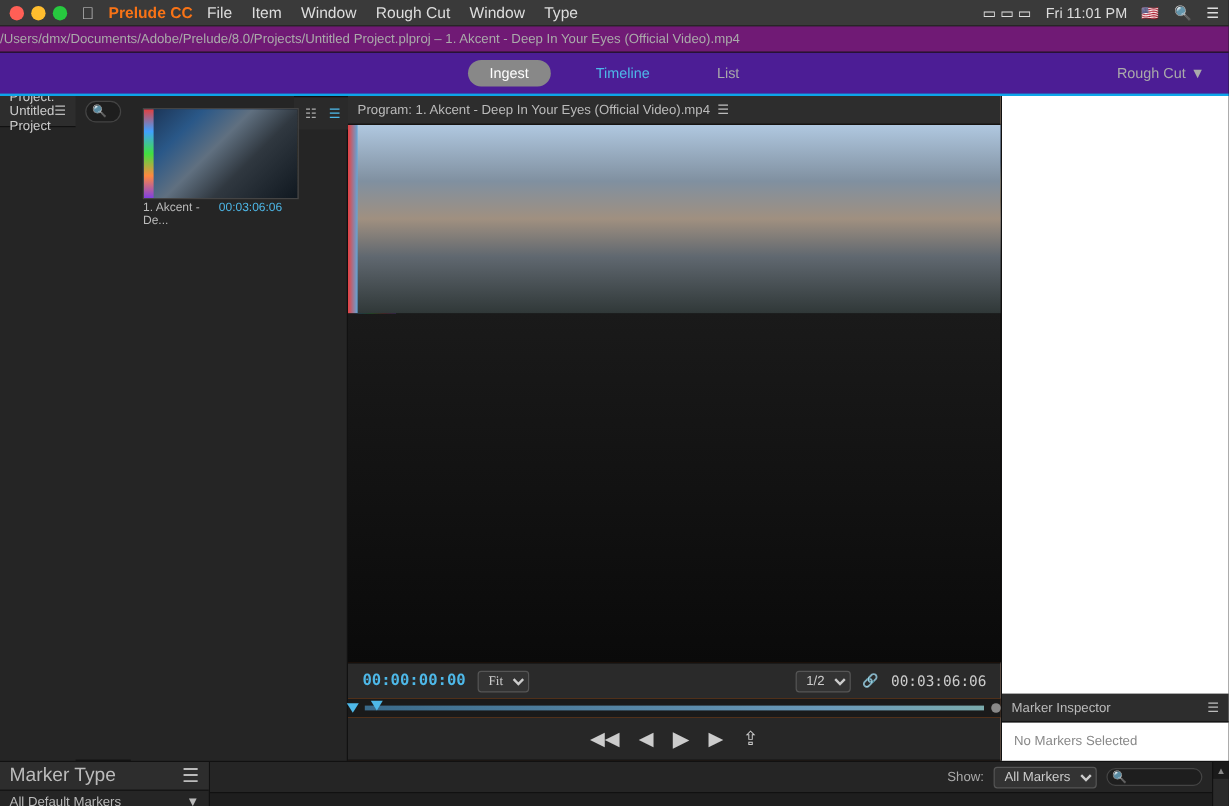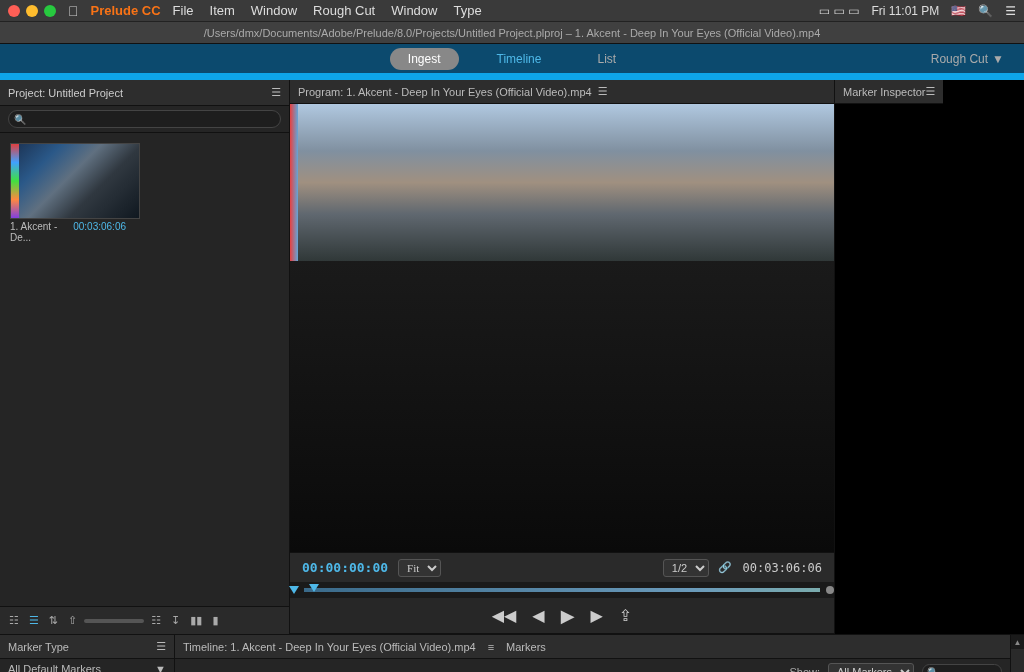--- a/index.html
+++ b/index.html
@@ -43,38 +43,38 @@
     .tl-green { background: #27c93f; }
     .apple-icon { font-size: 14px; color: #ccc; }
     .app-name { font-size: 13px; font-weight: bold; color: #f97316; }
     .menu-items { display: flex; gap: 16px; font-size: 13px; color: #ddd; }
     .menu-item { cursor: default; }
     .titlebar-right { display: flex; align-items: center; gap: 12px; font-size: 12px; color: #ddd; }
 
     
     #pathbar {
       height: 22px;
-      background: #404040;
-      display: flex;
-      align-items: center;
-      justify-content: center;
+      background: #701a75;
+      display: flex;
+      align-items: center;
+      justify-content: flex-start;
       border-bottom: 1px solid #111;
       font-size: 11px;
       color: #aaa;
     }
 
     
     #headerbar {
       height: 36px;
-      background: #0c4a6e;
+      background: #4c1d95;
       display: flex;
       align-items: center;
       justify-content: center;
       gap: 20px;
-      border-bottom: 7px solid #0ea5e9;
+      border-bottom: 2px solid #0ea5e9;
       position: relative;
     }
     .header-btn {
       padding: 4px 18px;
       border-radius: 14px;
       font-size: 12px;
       cursor: pointer;
     }
     .header-btn-ingest {
       background: #888;
@@ -107,21 +107,21 @@
       height: calc(672px - 22px - 22px - 36px - 38px);
       
     }
 
     
     #left-panel {
       width: 290px;
       background: #252525;
       border-right: 1px solid #111;
       display: flex;
-      flex-direction: column;
+      flex-direction: row;
     }
     #project-header {
       height: 26px;
       background: #2d2d2d;
       display: flex;
       align-items: center;
       justify-content: space-between;
       padding: 0 8px;
       border-bottom: 1px solid #111;
       font-size: 11px;
@@ -318,23 +318,25 @@
       font-size: 16px;
       cursor: pointer;
     }
     .play-btn {
       font-size: 18px;
     }
 
     
     #right-panel {
       width: 190px;
-      background: #000000;
+      background: #ffffff;
       border-left: 1px solid #111;
       display: flex;
+      flex-direction: column;
+      justify-content: flex-end;
     }
     #marker-inspector-header {
       height: 24px;
       background: #2d2d2d;
       display: flex;
       align-items: center;
       justify-content: space-between;
       padding: 0 8px;
       border-bottom: 1px solid #111;
       font-size: 11px;
@@ -362,21 +364,21 @@
       flex-direction: column;
     }
     #marker-type-header {
       height: 24px;
       display: flex;
       align-items: center;
       justify-content: space-between;
       padding: 0 8px;
       background: #2d2d2d;
       border-bottom: 1px solid #111;
-      font-size: 11px;
+      font-size: 16px;
       color: #bbb;
     }
     #marker-type-select {
       display: flex;
       align-items: center;
       justify-content: space-between;
       padding: 4px 8px;
       border-bottom: 1px solid #111;
       font-size: 11px;
       color: #bbb;
@@ -590,44 +592,42 @@
       <button class="transport-btn">▶</button>
       <button class="transport-btn">⇪</button>
     </div>
   </div>
 
   <div id="right-panel">
     <div id="marker-inspector-header">
       <span>Marker Inspector</span>
       <span>☰</span>
     </div>
+    <div id="marker-content">
+      <span>No Markers Selected</span>
+    </div>
   </div>
 
 </div>
 
 <div id="bottom-section">
 
   <div id="marker-type-panel">
     <div id="marker-type-header">
       <span>Marker Type</span>
       <span>☰</span>
     </div>
     <div id="marker-type-select">
       <span>All Default Markers</span>
       <span>▼</span>
     </div>
 
   </div>
 
   <div id="timeline-panel">
-    <div id="timeline-header">
-      <span>Timeline: 1. Akcent - Deep In Your Eyes (Official Video).mp4</span>
-      <span>≡</span>
-      <span class="timeline-tab-markers">Markers</span>
-    </div>
     <div id="timeline-controls">
       <span class="show-label">Show:</span>
       <select class="show-select">
         <option>All Markers</option>
       </select>
       <div class="search-wrapper" style="position:relative;">
         <span style="position:absolute;left:5px;top:50%;transform:translateY(-50%);color:#888;font-size:10px;">🔍</span>
         <input style="background: rgb(30, 30, 30); border: 1px solid rgb(68, 68, 68); border-radius: 10px; padding: 1px 6px 1px 18px; color: rgb(170, 170, 170); font-size: 10px; outline: none; width: 80px;" type="text">
       </div>
     </div>

